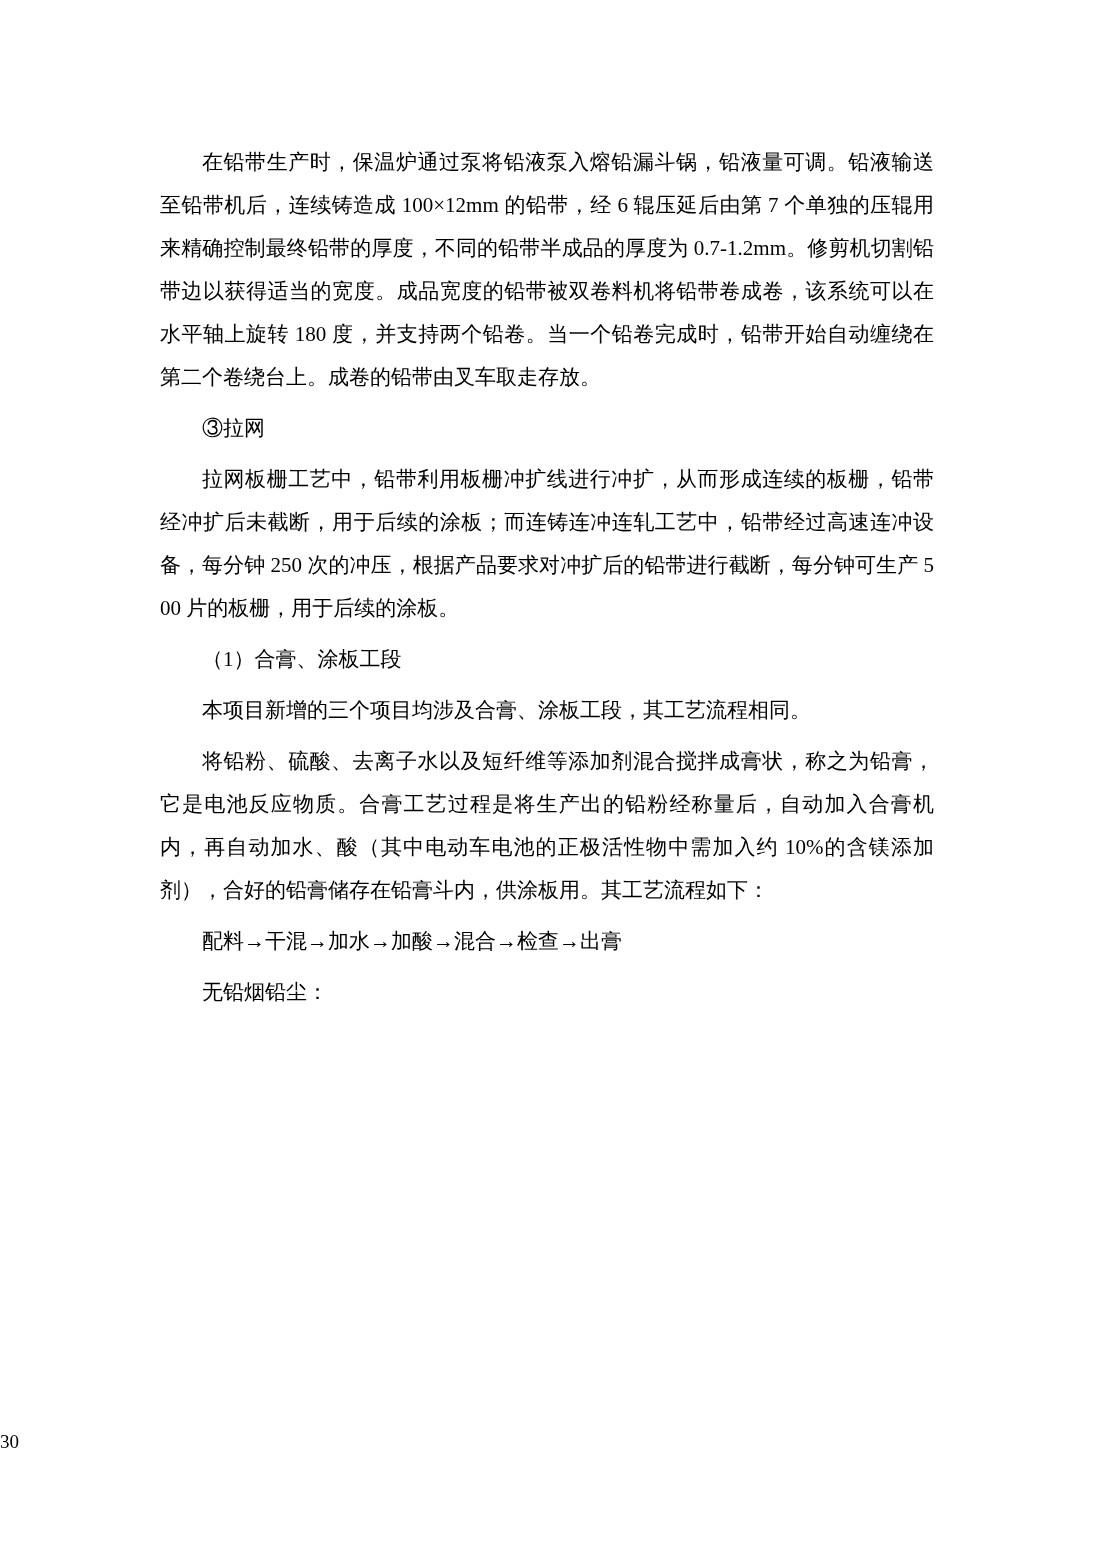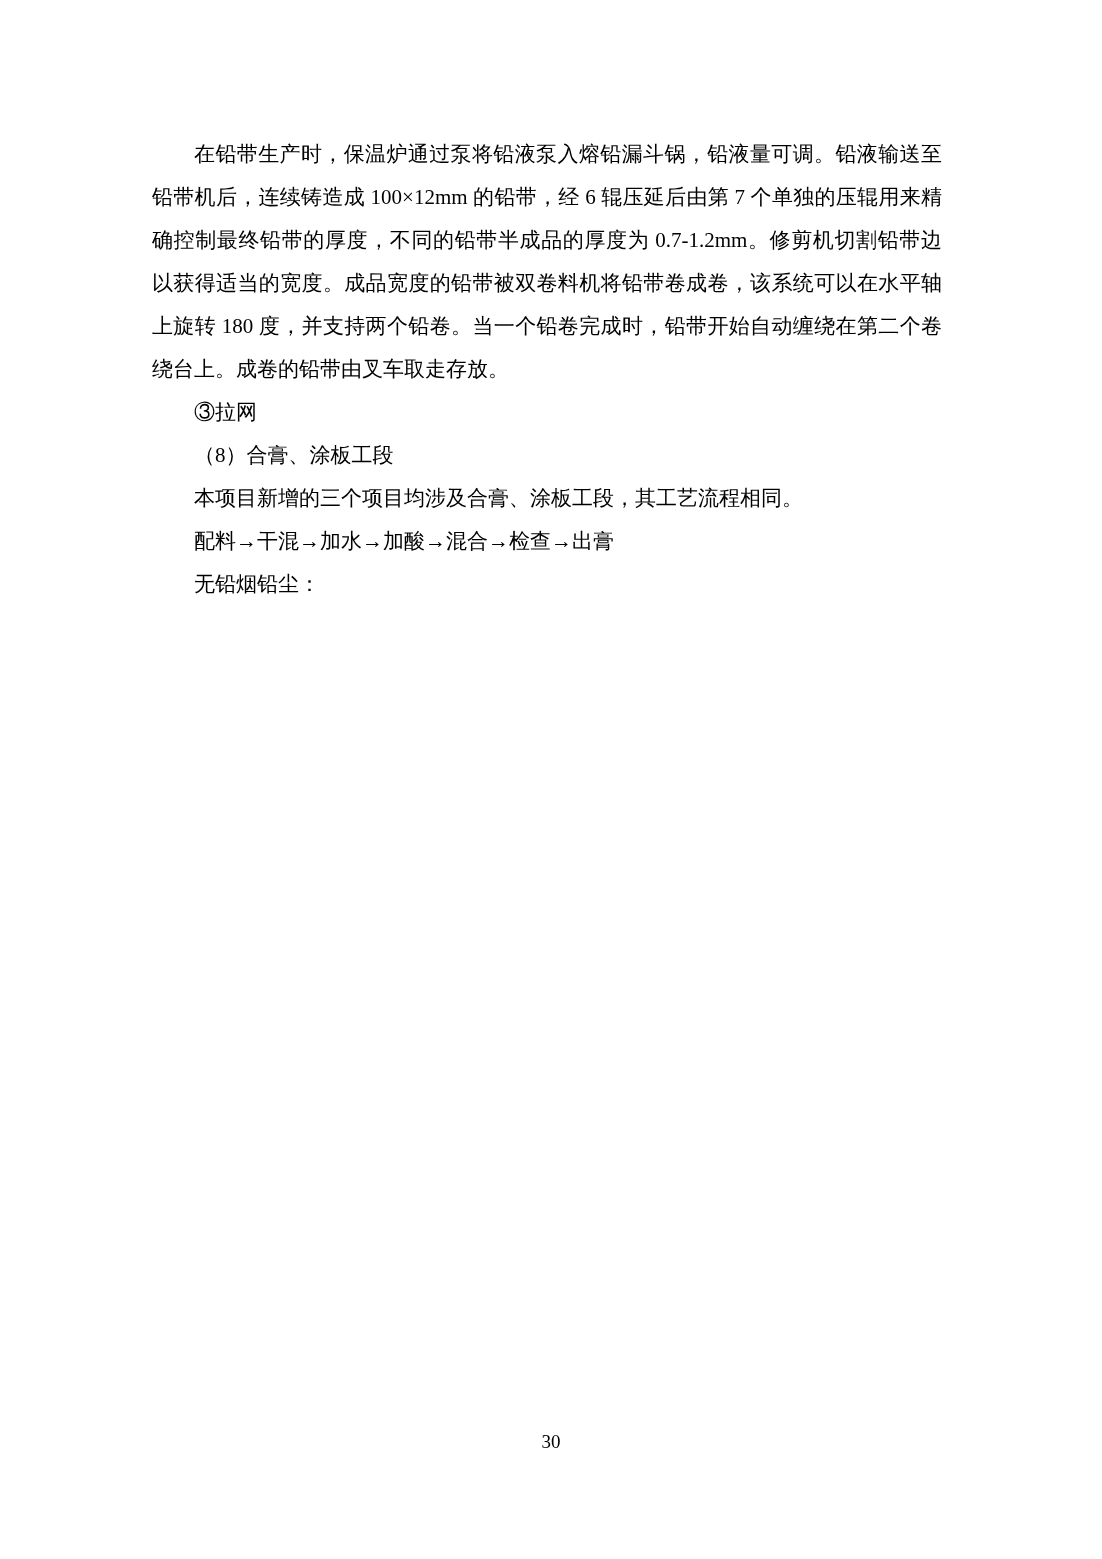--- a/index.html
+++ b/index.html
@@ -16,46 +16,47 @@
     font-family: "Liberation Serif", "DejaVu Serif", serif;
     color: #000000;
   }
   .content {
     position: absolute;
     left: 152px;
     top: 133px;
     width: 790px;
   }
   .content p {
-    margin: 0;
+    margin: 8px;
     padding: 0;
     font-size: 21px;
     line-height: 43px;
     text-align: justify;
     text-indent: 2em;
     word-break: break-all;
     color: #000000;
   }
   .footer {
     position: absolute;
     top: 1428px;
     left: 0;
     width: 100%;
-    text-align: center;
     font-size: 19px;
     line-height: 28px;
     color: #000000;
   }
 </style>
 </head>
 <body>
 
 <div class="page">
   <div class="content">
     <p>在铅带生产时，保温炉通过泵将铅液泵入熔铅漏斗锅，铅液量可调。铅液输送至铅带机后，连续铸造成 100×12mm 的铅带，经 6 辊压延后由第 7 个单独的压辊用来精确控制最终铅带的厚度，不同的铅带半成品的厚度为 0.7-1.2mm。修剪机切割铅带边以获得适当的宽度。成品宽度的铅带被双卷料机将铅带卷成卷，该系统可以在水平轴上旋转 180 度，并支持两个铅卷。当一个铅卷完成时，铅带开始自动缠绕在第二个卷绕台上。成卷的铅带由叉车取走存放。</p>
     <p>③拉网</p>
-    <p>（8）合膏、涂板工段</p>
+    <p>拉网板栅工艺中，铅带利用板栅冲扩线进行冲扩，从而形成连续的板栅，铅带经冲扩后未截断，用于后续的涂板；而连铸连冲连轧工艺中，铅带经过高速连冲设备，每分钟 250 次的冲压，根据产品要求对冲扩后的铅带进行截断，每分钟可生产 500 片的板栅，用于后续的涂板。</p>
+    <p>（1）合膏、涂板工段</p>
     <p>本项目新增的三个项目均涉及合膏、涂板工段，其工艺流程相同。</p>
+    <p>将铅粉、硫酸、去离子水以及短纤维等添加剂混合搅拌成膏状，称之为铅膏，它是电池反应物质。合膏工艺过程是将生产出的铅粉经称量后，自动加入合膏机内，再自动加水、酸（其中电动车电池的正极活性物中需加入约 10%的含镁添加剂），合好的铅膏储存在铅膏斗内，供涂板用。其工艺流程如下：</p>
     <p>配料→干混→加水→加酸→混合→检查→出膏</p>
     <p>无铅烟铅尘：</p>
   </div>
   <div class="footer">30</div>
 </div>
 
 </body></html>

